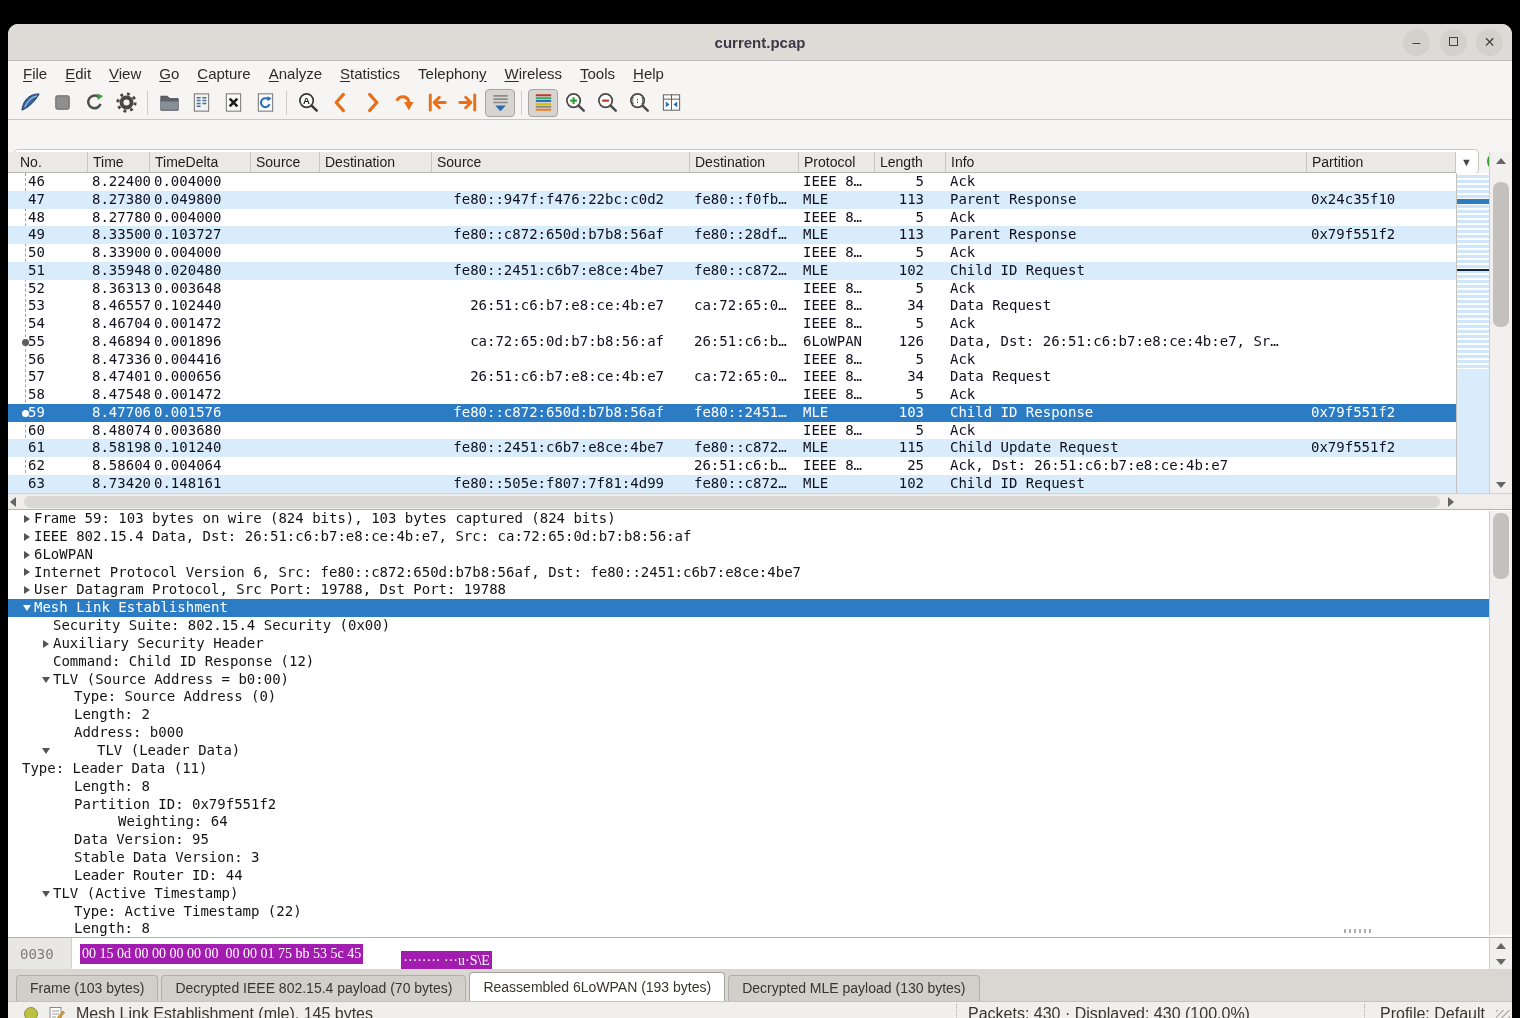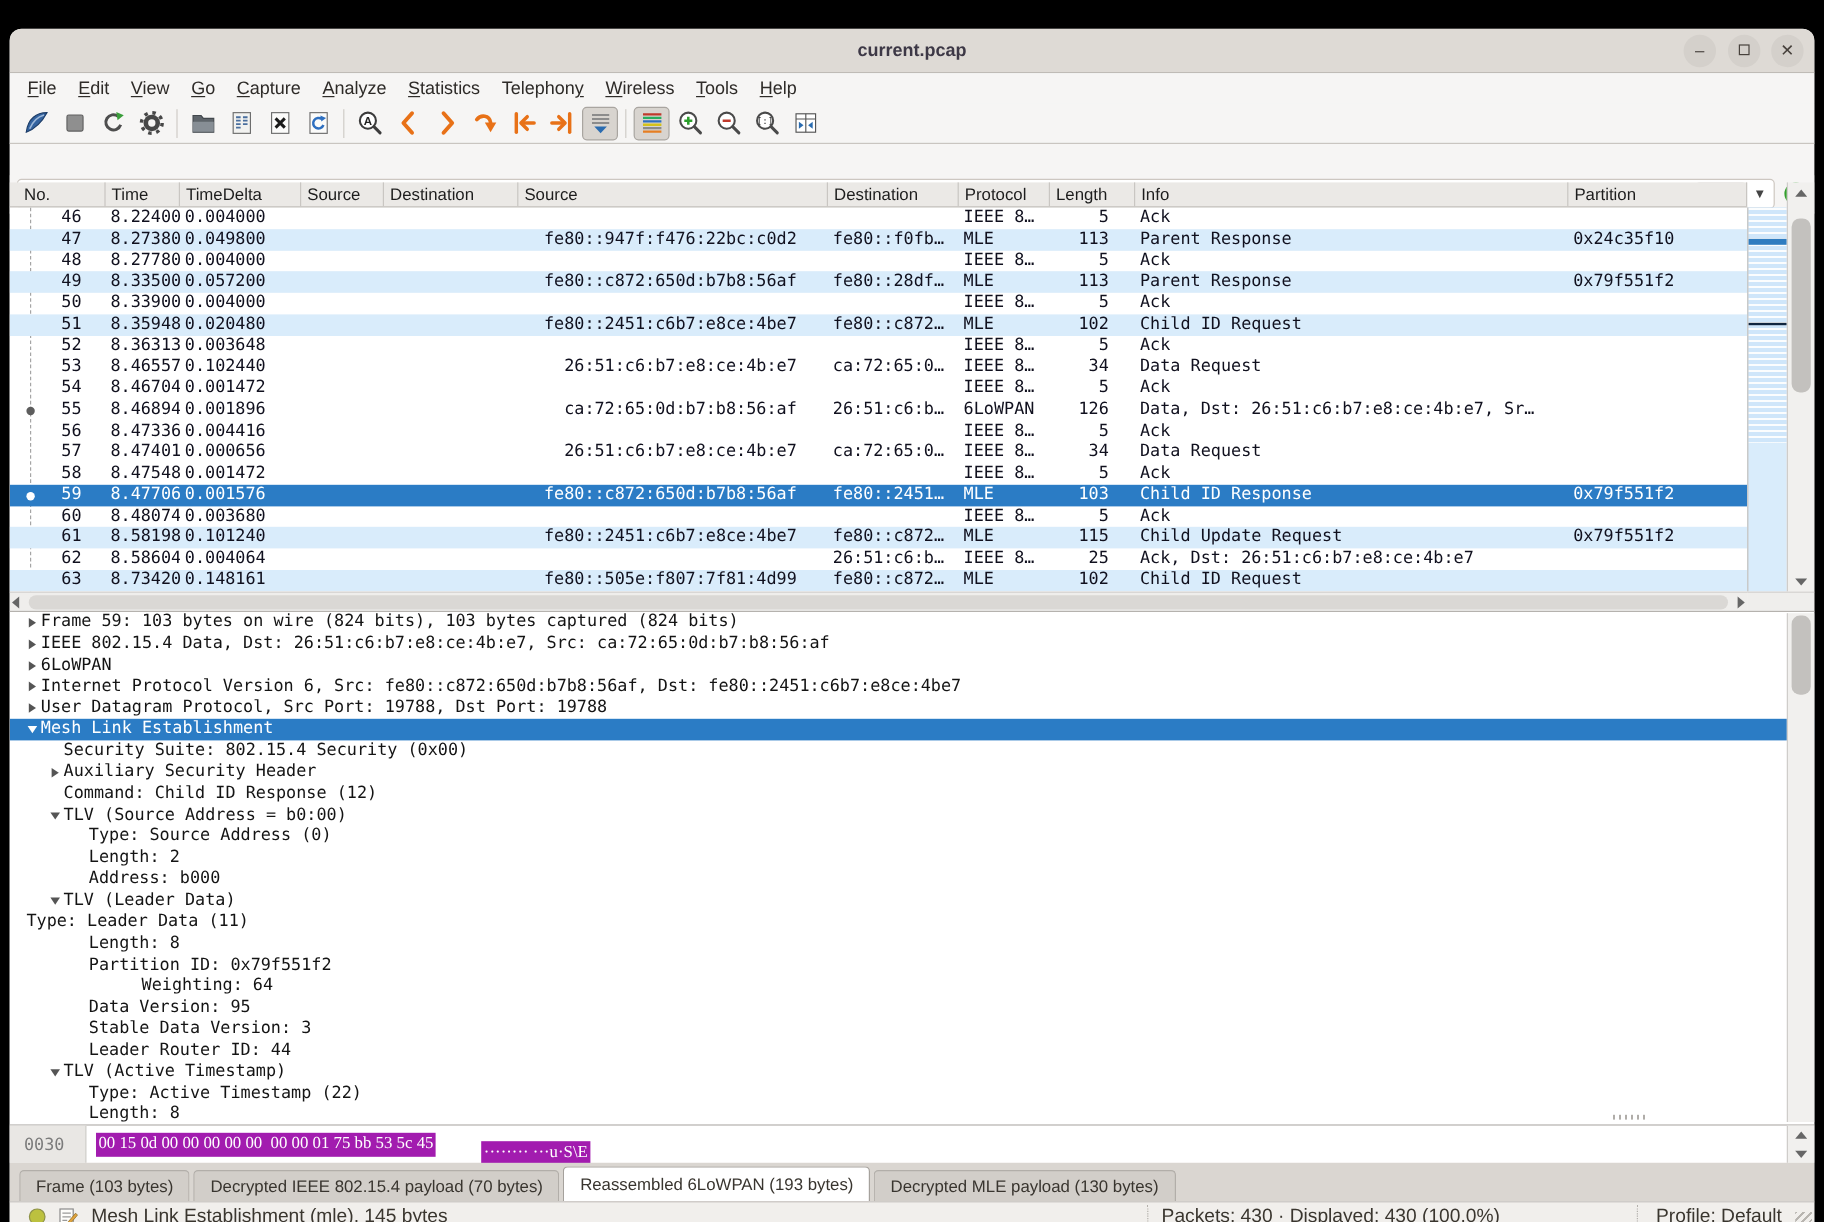--- a/index.html
+++ b/index.html
@@ -44,21 +44,21 @@
     border-bottom:1px solid #b9b6b2;display:grid;font-size:14px;color:#1d1d1d;
     grid-template-columns:80px 62px 101px 69px 112px 258px 109px 76px 71px 361px 1fr;}
   #pl-header .hc{border-right:1px solid #c9c6c2;padding:2px 0 0 5px;overflow:hidden;white-space:nowrap;}
   #pl-header .hc:first-child{padding-left:12px;}
   #plist{position:absolute;left:0;top:149px;width:1448px;height:320px;background:#fff;overflow:hidden;}
   .prow{position:relative;display:grid;grid-template-columns:80px 62px 101px 69px 112px 258px 109px 76px 71px 361px 1fr;
     height:17.78px;line-height:17.78px;font-family:"DejaVu Sans Mono","Liberation Mono",monospace;
     font-size:14px;color:#10101e;white-space:nowrap;}
   .prow div{overflow:hidden;}
   .r-blue{background:#d9ecfb;} .r-sel{background:#2b7cc5;color:#fff;}
-  .c-no{text-align:right;padding-right:20px;} .c-src{text-align:right;padding-right:26px;}
+  .c-no{padding-right:20px;padding-left:20px;} .c-src{text-align:right;padding-right:26px;}
   .c-len{text-align:right;padding-right:22px;} .c-l{padding-left:4px;}
   #related-line{position:absolute;left:17px;top:0;height:100%;border-left:1px dashed #8f8f8f;opacity:.8;}
   .gutterdot{position:absolute;left:14px;top:6px;width:7px;height:7px;border-radius:50%;background:#5d5d5d;}
   .r-sel .gutterdot{background:#fff;}
   
   #minimap{position:absolute;left:1448px;top:149px;width:33px;height:320px;border-left:1px solid #c4c1bd;
     background:
       linear-gradient(#2e7cc0,#2e7cc0) 0 26px/100% 5px no-repeat,
       linear-gradient(#10253f,#10253f) 0 96px/100% 2px no-repeat,
       repeating-linear-gradient(180deg,#fbfdfe 0 2px,#cfe6fa 2px 5px) 0 0/100% 196px no-repeat,
@@ -345,21 +345,21 @@
         <div class="c-src"></div>
         <div class="c-l"></div>
         <div class="c-l">IEEE 8…</div>
         <div class="c-len">5</div>
         <div class="c-l">Ack</div>
         <div class="c-l"></div>
       </div>
       <div class="prow r-blue">
         <div class="c-no">49</div>
         <div class="c-l">8.335008</div>
-        <div class="c-l">0.057200</div>
+        <div class="c-l">0.103727</div>
         <div class="c-l"></div>
         <div class="c-l"></div>
         <div class="c-src">fe80::c872:650d:b7b8:56af</div>
         <div class="c-l">fe80::28df…</div>
         <div class="c-l">MLE</div>
         <div class="c-len">113</div>
         <div class="c-l">Parent Response</div>
         <div class="c-l">0x79f551f2</div>
       </div>
       <div class="prow">
@@ -574,21 +574,21 @@
       <div class="dline" style="padding-left: 12px;"><span class="arr"><span class="tri-r"></span></span><span>Internet Protocol Version 6, Src: fe80::c872:650d:b7b8:56af, Dst: fe80::2451:c6b7:e8ce:4be7</span></div>
       <div class="dline" style="padding-left: 12px;"><span class="arr"><span class="tri-r"></span></span><span>User Datagram Protocol, Src Port: 19788, Dst Port: 19788</span></div>
       <div class="dline sel" style="padding-left: 12px;"><span class="arr"><span class="tri-d"></span></span><span>Mesh Link Establishment</span></div>
       <div class="dline" style="padding-left: 31px;"><span class="arr"></span><span>Security Suite: 802.15.4 Security (0x00)</span></div>
       <div class="dline" style="padding-left: 31px;"><span class="arr"><span class="tri-r"></span></span><span>Auxiliary Security Header</span></div>
       <div class="dline" style="padding-left: 31px;"><span class="arr"></span><span>Command: Child ID Response (12)</span></div>
       <div class="dline" style="padding-left: 31px;"><span class="arr"><span class="tri-d"></span></span><span>TLV (Source Address = b0:00)</span></div>
       <div class="dline" style="padding-left: 52px;"><span class="arr"></span><span>Type: Source Address (0)</span></div>
       <div class="dline" style="padding-left: 52px;"><span class="arr"></span><span>Length: 2</span></div>
       <div class="dline" style="padding-left: 52px;"><span class="arr"></span><span>Address: b000</span></div>
-      <div class="dline" style="padding-left: 31px;"><span class="arr"><span class="tri-d"></span></span><span>TLV (Leader Data)</span></div>
+      <div class="dline" style="padding-left: 31px; gap: 44px;"><span class="arr"><span class="tri-d"></span></span><span>TLV (Leader Data)</span></div>
       <div class="dline" style=""><span class="arr"></span><span>Type: Leader Data (11)</span></div>
       <div class="dline" style="padding-left: 52px;"><span class="arr"></span><span>Length: 8</span></div>
       <div class="dline" style="padding-left: 52px;"><span class="arr"></span><span>Partition ID: 0x79f551f2</span></div>
       <div class="dline" style="padding-left: 52px; margin-left: 44px;"><span class="arr"></span><span>Weighting: 64</span></div>
       <div class="dline" style="padding-left: 52px;"><span class="arr"></span><span>Data Version: 95</span></div>
       <div class="dline" style="padding-left: 52px;"><span class="arr"></span><span>Stable Data Version: 3</span></div>
       <div class="dline" style="padding-left: 52px;"><span class="arr"></span><span>Leader Router ID: 44</span></div>
       <div class="dline" style="padding-left: 31px;"><span class="arr"><span class="tri-d"></span></span><span>TLV (Active Timestamp)</span></div>
       <div class="dline" style="padding-left: 52px;"><span class="arr"></span><span>Type: Active Timestamp (22)</span></div>
       <div class="dline" style="padding-left: 52px;"><span class="arr"></span><span>Length: 8</span></div>

